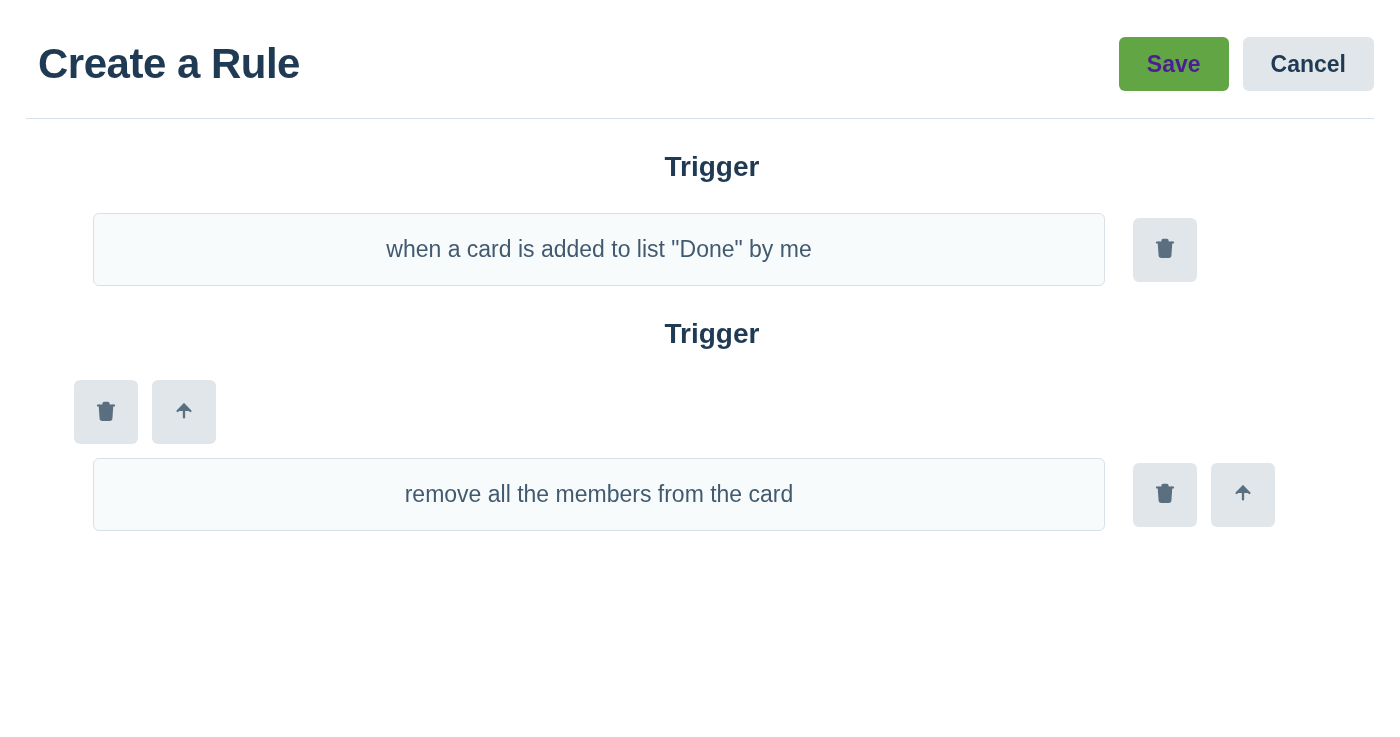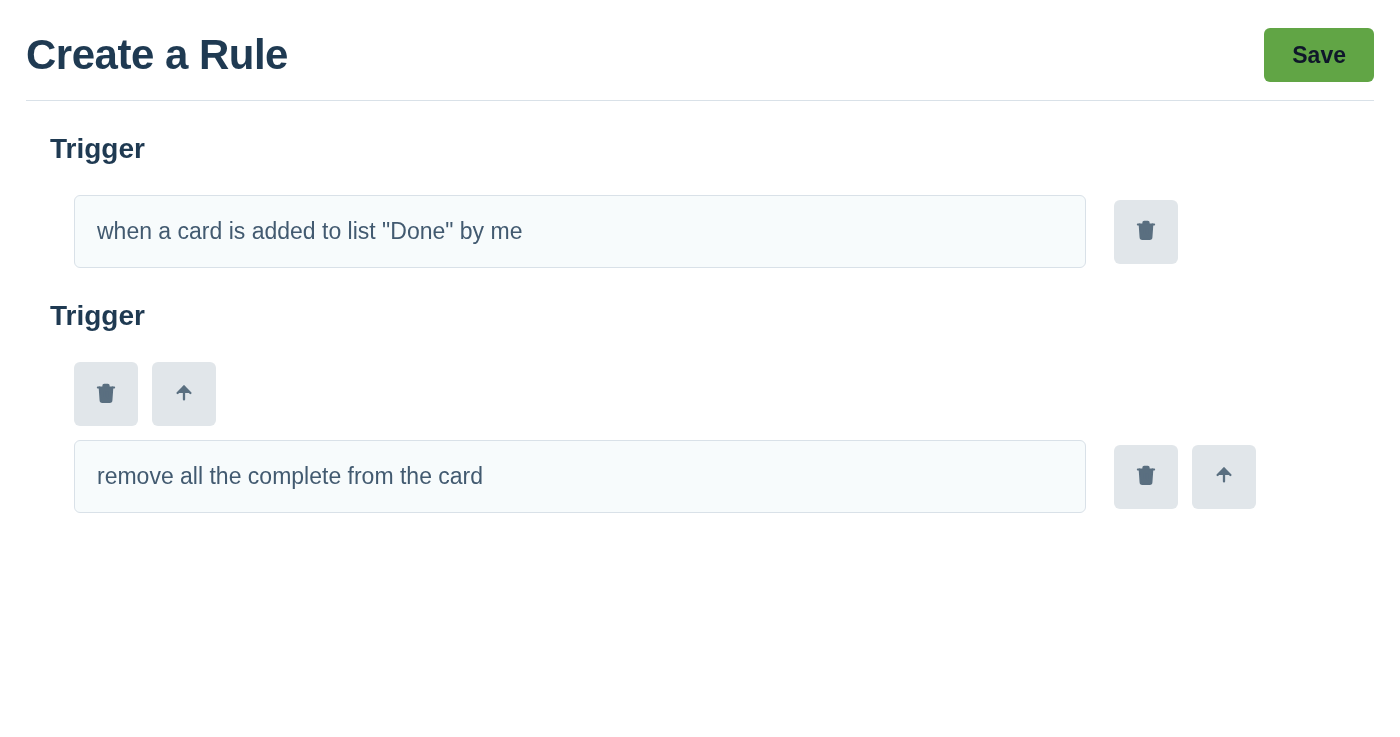--- a/index.html
+++ b/index.html
@@ -29,40 +29,40 @@
     align-items: center;
     justify-content: space-between;
     padding-bottom: 18px;
     border-bottom: 1px solid var(--panel-border);
   }
   .title {
     font-size: 42px;
     font-weight: 700;
     letter-spacing: -0.5px;
     color: var(--ink);
-    margin: 0;
+    margin: 12px;
     text-align: center;
   }
   .header-buttons { display: flex; gap: 14px; }
   .btn {
     border: none;
     border-radius: 6px;
     height: 54px;
     padding: 0 28px;
     font-size: 23px;
     font-weight: 600;
     cursor: pointer;
     display: inline-flex;
     align-items: center;
     justify-content: center;
   }
-  .btn-save    { background: var(--green); color: #0f172a; }
+  .btn-save    { background: var(--green); color: #4c1d95; }
   .btn-cancel  { background: var(--grey-btn); color: var(--ink); }
 
-  .section { margin-top: 32px; padding-left: 24px; }
+  .section { margin-top: 32px; padding-left: 24px; text-align: center; }
   .section h2 {
     font-size: 28px;
     font-weight: 700;
     margin: 0 0 30px 0;
     color: var(--ink);
   }
 
   .rule-row {
     display: flex;
     align-items: stretch;
@@ -71,20 +71,21 @@
     padding-left: 24px;
   }
   .rule-text {
     flex: 0 0 1012px;
     background: var(--panel-bg);
     border: 1px solid var(--panel-border);
     border-radius: 6px;
     padding: 22px 22px;
     font-size: 23px;
     color: var(--ink-soft);
+    margin-left: 19px;
   }
   .icon-btn {
     width: 64px;
     height: 64px;
     background: var(--grey-btn);
     border: none;
     border-radius: 6px;
     display: flex;
     align-items: center;
     justify-content: center;
@@ -95,20 +96,21 @@
 </style>
 </head>
 <body>
 
 <div class="page">
 
   <div class="header-row">
     <h1 class="title">Create a Rule</h1>
     <div class="header-buttons">
       <button class="btn btn-save">Save</button>
+      <button class="btn btn-cancel">Cancel</button>
     </div>
   </div>
 
   <div class="section">
     <h2>Trigger</h2>
     <div class="rule-row">
       <div class="rule-text">when a card is added to list "Done" by me</div>
       <div class="row-icons">
         <button class="icon-btn">
           <span>
@@ -145,21 +147,21 @@
             <svg viewBox="0 0 24 24" fill="none" stroke-width="2.5" stroke-linecap="round" stroke-linejoin="round">
               <line x1="12" y1="19" x2="12" y2="5"></line>
                 <polyline points="5 12 12 5 19 12"></polyline>
             </svg>
           </span>
         </button>
       </div>
     </div>
 
     <div class="rule-row">
-      <div class="rule-text">remove all the complete from the card</div>
+      <div class="rule-text">remove all the members from the card</div>
       <div class="row-icons">
         <button class="icon-btn">
           <span>
             <svg viewBox="0 0 24 24" fill="none" stroke-width="2" stroke-linecap="round" stroke-linejoin="round">
               <polyline points="3 6 5 6 21 6"></polyline>
                 <path d="M19 6l-1 14a2 2 0 0 1-2 2H8a2 2 0 0 1-2-2L5 6"></path>
               <path d="M10 11v6M14 11v6"></path>
                 <path d="M9 6V4a1 1 0 0 1 1-1h4a1 1 0 0 1 1 1v2"></path>
             </svg>
           </span>

